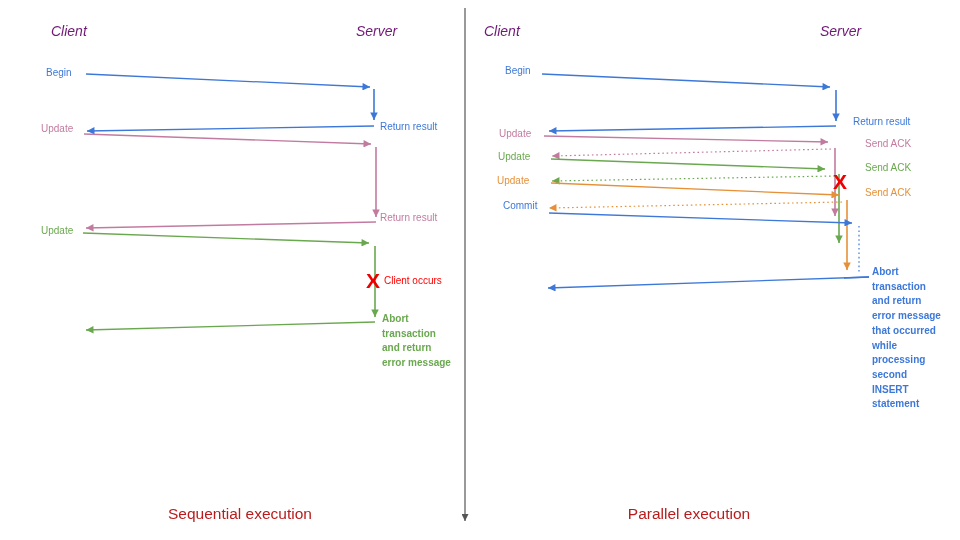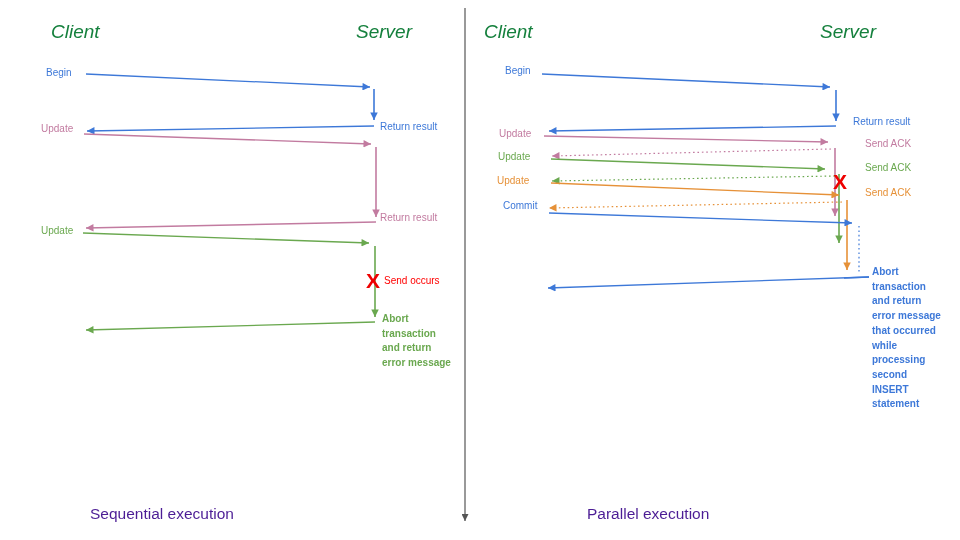--- a/index.html
+++ b/index.html
@@ -2,22 +2,22 @@
 <html><head>
 <meta charset="utf-8">
 <style>
   html,body{margin:0;padding:0;background:#fff;}
   .canvas{
     position:relative;width:960px;height:540px;background:#ffffff;overflow:hidden;
     font-family:"Liberation Sans","DejaVu Sans",sans-serif;
   }
   .canvas svg{position:absolute;left:0;top:0;}
   .lbl{position:absolute;font-size:10px;line-height:13px;white-space:pre-line;}
-  .header{font-size:19px;font-style:italic;color:#15803d;}
-  .title{font-size:15.5px;color:#4c1d95;text-align:left;width:300px;line-height:17px;}
+  .header{font-size:14px;font-style:italic;color:#701a75;}
+  .title{font-size:15.5px;color:#b91c1c;text-align:center;width:300px;line-height:17px;}
   .c-blue{color:#3d78d8;}
   .c-pink{color:#c27ba0;}
   .c-green{color:#6aa84f;}
   .c-orange{color:#e69138;}
   .c-red{color:#ff0000;}
   .c-dark{color:#1a1a1a;margin-top:48px;}
   .xmark{font-weight:bold;font-size:21px;line-height:21px;color:#ee0000;}
   .abort{line-height:14.7px;font-weight:bold;}
 </style>
 </head>
@@ -91,21 +91,21 @@
   </svg>
 
   <div class="lbl header" style="left:51px;top:25px;">Client</div>
   <div class="lbl header" style="left:356px;top:25px;">Server</div>
   <div class="lbl c-blue" style="left:46px;top:66px;">Begin</div>
   <div class="lbl c-blue" style="left:380px;top:120px;">Return result</div>
   <div class="lbl c-pink" style="left:41px;top:122px;">Update</div>
   <div class="lbl c-pink" style="left:380px;top:211px;">Return result</div>
   <div class="lbl c-green" style="left:41px;top:224px;">Update</div>
   <div class="lbl xmark" style="left:366px;top:270px;">X</div>
-  <div class="lbl c-red" style="left:384px;top:274px;">Send occurs</div>
+  <div class="lbl c-red" style="left:384px;top:274px;">Client occurs</div>
   <div class="lbl c-green abort" style="left:382px;top:312px;">Abort
 transaction
 and return
 error message</div>
   <div class="lbl title" style="left:90px;top:505px;">Sequential execution</div>
 
   <div class="lbl c-dark" style="left:446px;top:525px;">Time</div>
 
   <div class="lbl header" style="left:484px;top:25px;">Client</div>
   <div class="lbl header" style="left:820px;top:25px;">Server</div>
@@ -122,15 +122,15 @@
   <div class="lbl c-blue abort" style="left:872px;top:265px;">Abort
 transaction
 and return
 error message
 that occurred
 while
 processing
 second
 INSERT
 statement</div>
-  <div class="lbl title" style="left:587px;top:505px;">Parallel execution</div>
+  <div class="lbl title" style="left:539px;top:505px;">Parallel execution</div>
 
 </div>
 
 </body></html>

